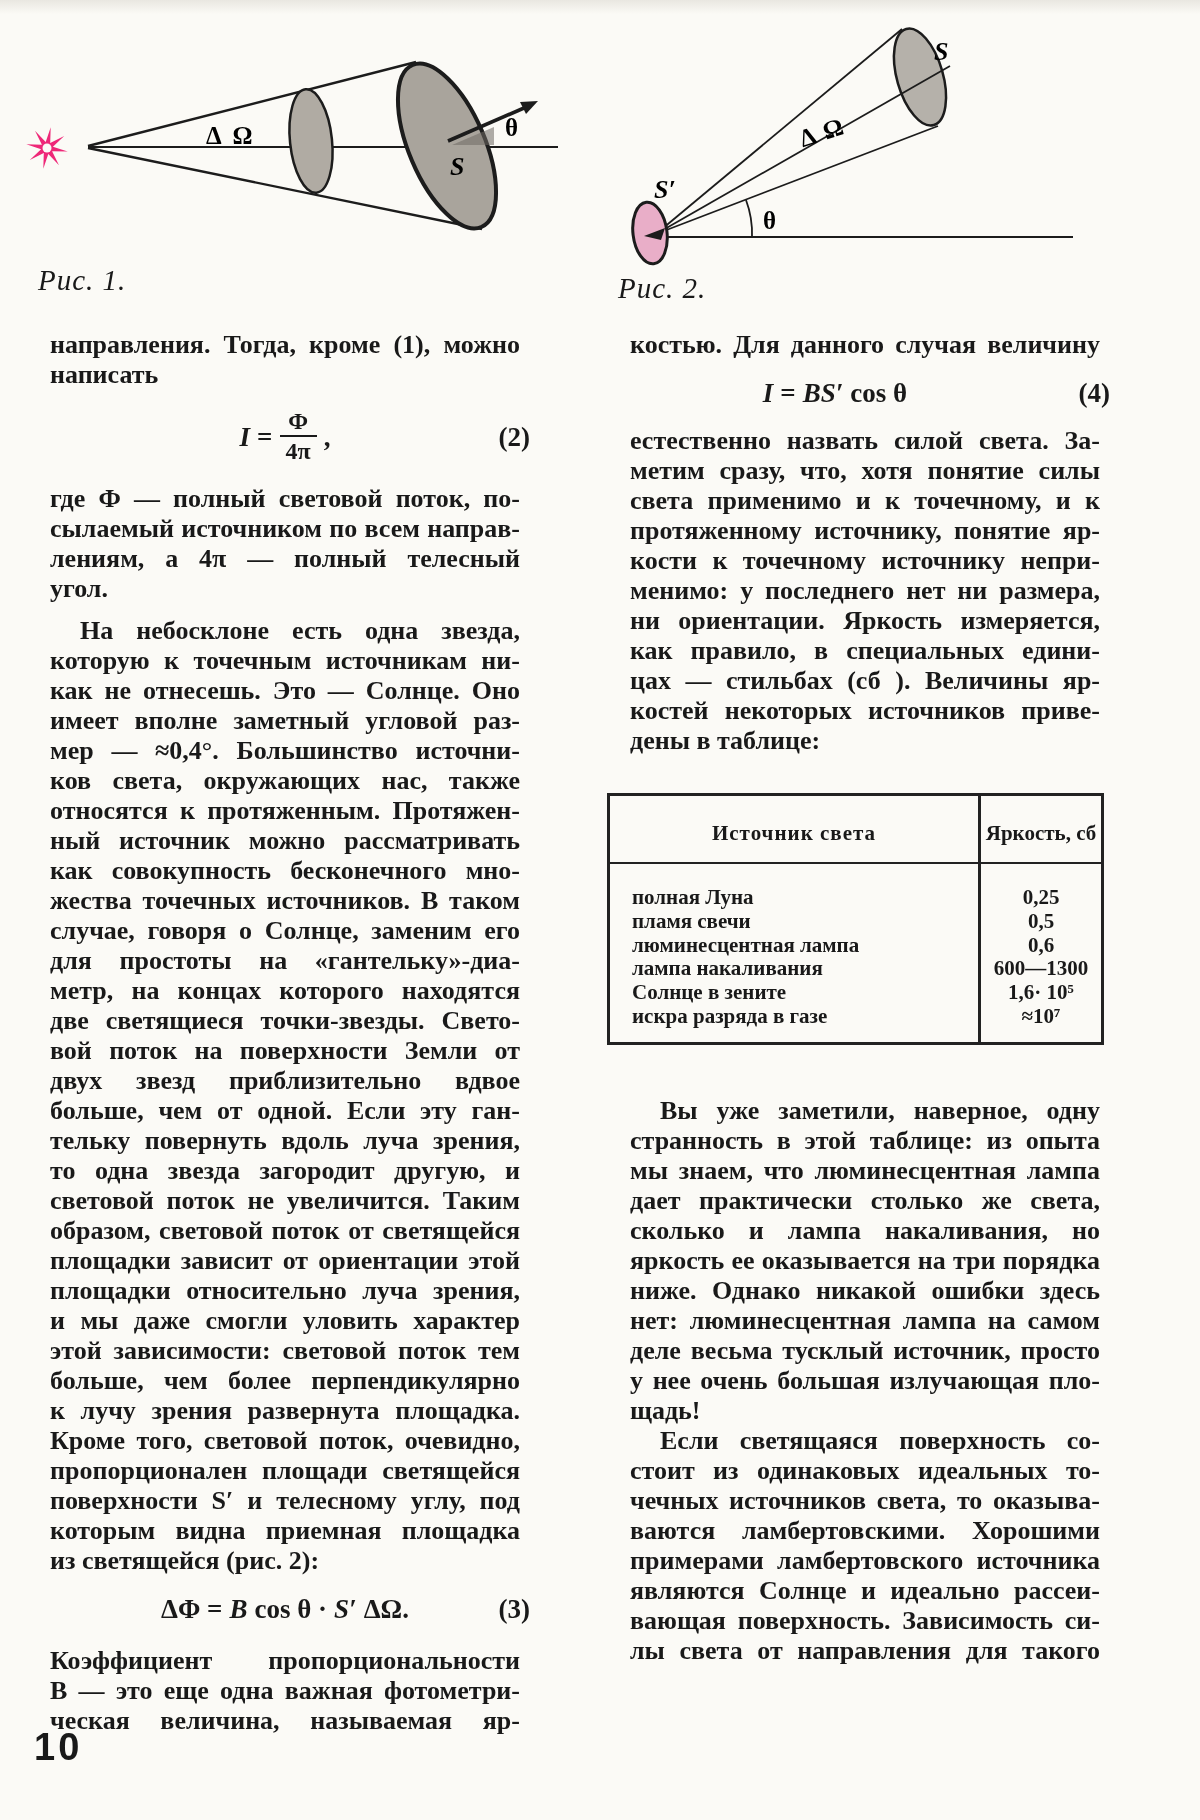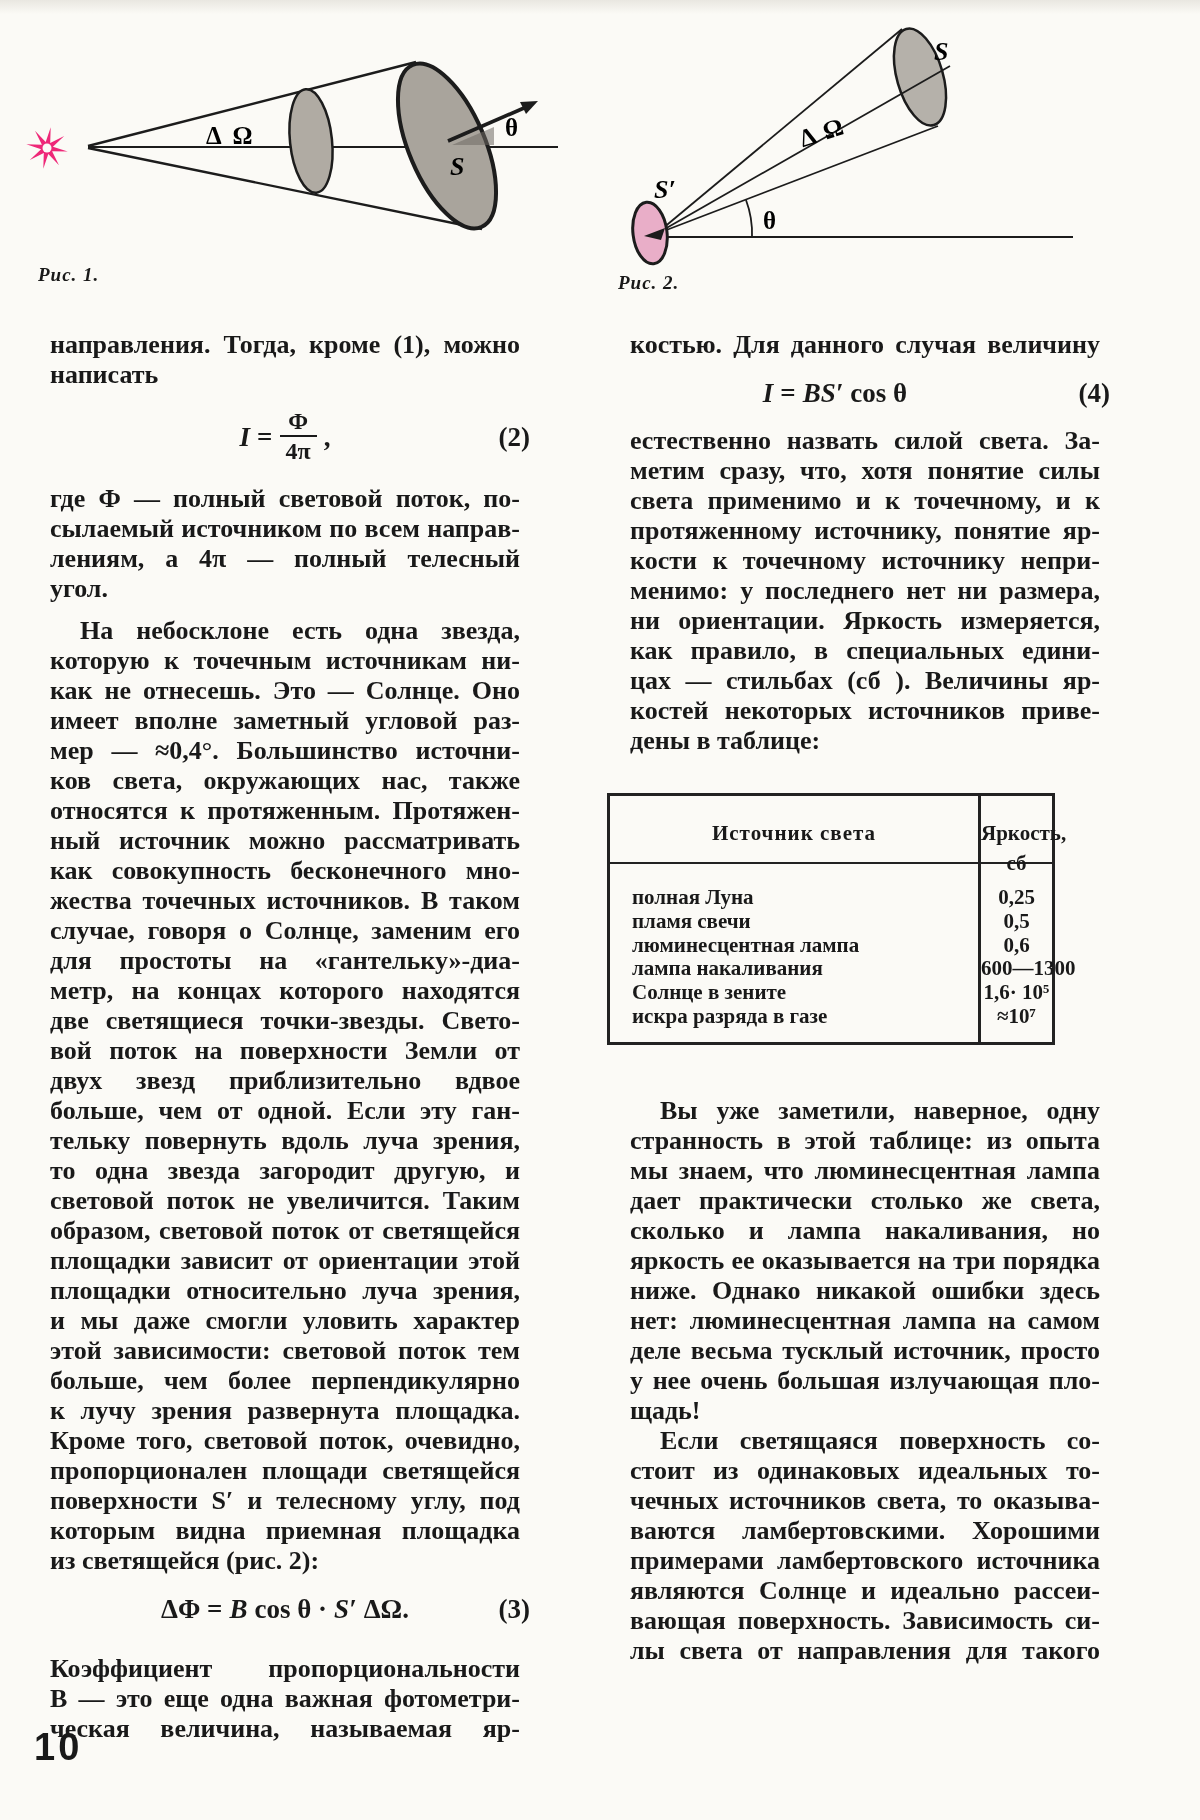--- a/index.html
+++ b/index.html
@@ -4,44 +4,44 @@
 <style>
   html,body{margin:0;padding:0;}
   body{
     width:1200px;height:1820px;position:relative;overflow:hidden;
     background:#fbfaf6;color:#191919;
     font-family:"Liberation Serif","DejaVu Serif",serif;
   }
   body::before{content:"";position:absolute;left:0;top:0;width:1200px;height:14px;
     background:linear-gradient(#e9e7e1,rgba(233,231,225,0));pointer-events:none;}
   #figures{position:absolute;left:0;top:0;}
-  .fig-caption{position:absolute;font-size:19px;font-style:italic;font-weight:700;letter-spacing:1px;}
+  .fig-caption{position:absolute;font-size:29px;font-style:italic;font-weight:400;letter-spacing:1px;}
   #cap1{left:38px;top:264px;}
   #cap2{left:618px;top:272px;}
   .col{position:absolute;width:494px;font-size:26px;line-height:30px;font-weight:600;}
   #left-col{left:38px;top:318px;}
   #right-col{left:618px;top:318px;}
   .ln{text-align:justify;text-align-last:justify;height:30px;overflow:hidden;}
   .ln.nj{text-align-last:auto;}
   .ln.ind{text-indent:30px;}
   .para{margin:12px;}
   #lpara3{margin-top:8px;}
   .formula{position:relative;display:flex;align-items:center;justify-content:center;
     font-size:27px;font-weight:600;}
   .formula .rm{white-space:pre;}
   .var{font-style:italic;font-weight:700;white-space:pre;}
   .ftag{position:absolute;right:2px;top:50%;transform:translateY(-50%);font-weight:600;}
   #formula2{height:66px;margin:14px 0 14px;gap:7px;}
-  #formula3{height:42px;margin:10px 0 24px;gap:7px;}
+  #formula3{height:42px;margin:10px 0 16px;gap:7px;}
   #formula4{height:42px;margin:12px 0 3px;gap:7px;padding-right:60px;}
   .frac{display:inline-flex;flex-direction:column;align-items:center;vertical-align:middle;}
   .frac .num{display:block;font-size:23px;line-height:26px;padding:0 6px;}
   .frac .den{display:block;font-size:24px;line-height:28px;border-top:2.5px solid #191919;padding:0 6px;}
   
-  #btable{position:relative;margin:37px 0 51px -11px;width:448px;height:252px;
+  #btable{position:relative;margin:37px 0 51px -11px;width:497px;height:252px;
     border:3px solid #222;box-sizing:border-box;font-size:21px;font-weight:600;}
   #btable .vline{position:absolute;left:368px;top:0;bottom:0;width:2.5px;background:#222;}
   #btable .thead{position:absolute;left:0;top:0;width:100%;height:68px;border-bottom:2.5px solid #222;box-sizing:border-box;}
   #btable .h1{position:absolute;left:0;top:22px;width:368px;text-align:center;letter-spacing:1px;}
   #btable .h2{position:absolute;left:371px;top:22px;right:0;text-align:center;}
   #btable .tbody-src{position:absolute;left:22px;top:90px;right:132px;}
   #btable .tbody-val{position:absolute;left:371px;top:90px;right:0;text-align:center;}
   .trow{height:23.8px;line-height:23.8px;white-space:nowrap;}
   #page-num{position:absolute;left:34px;top:1726px;font-family:"Liberation Sans","DejaVu Sans",sans-serif;
     font-size:38px;font-weight:700;letter-spacing:3px;}

